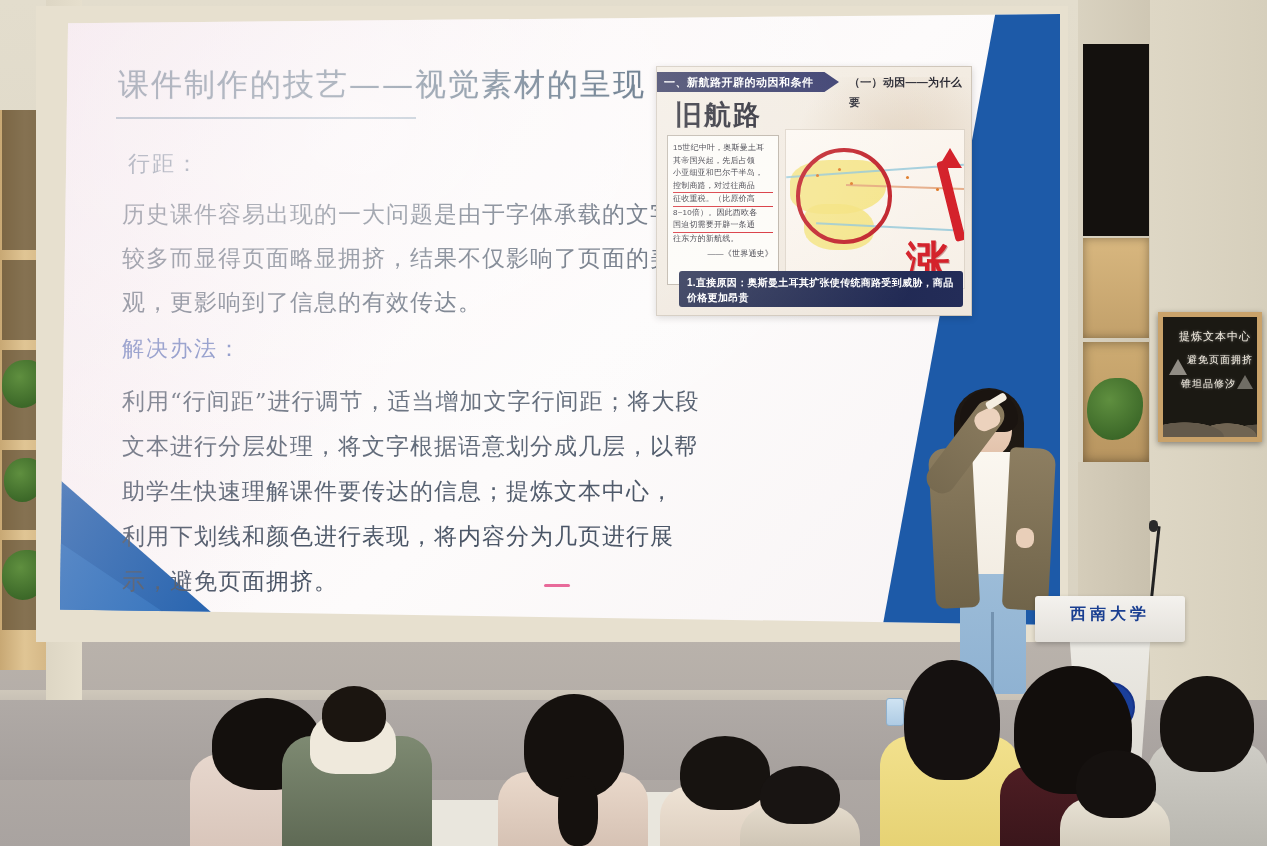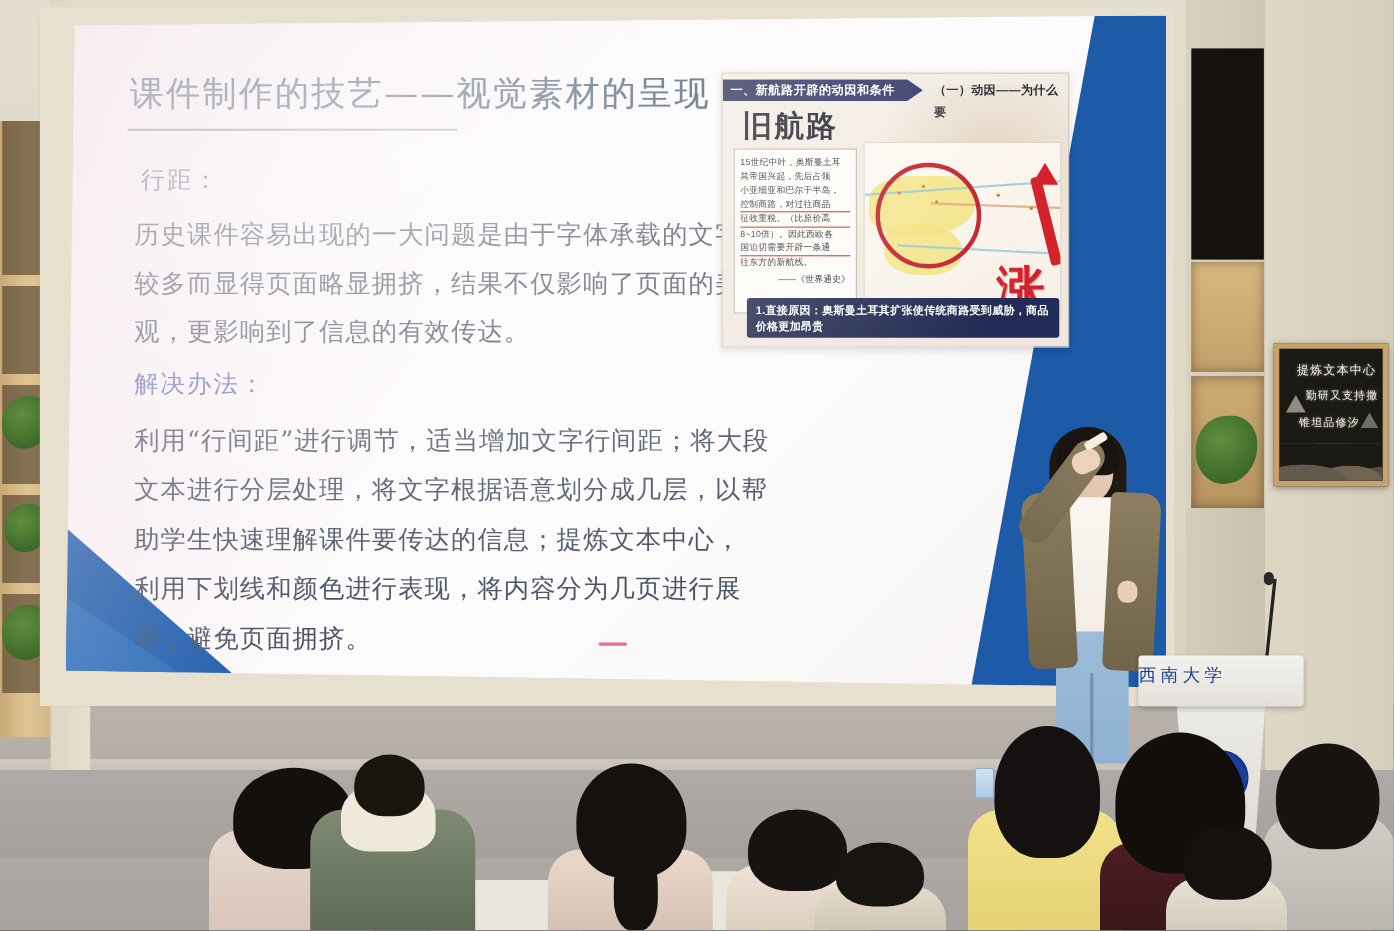--- a/index.html
+++ b/index.html
@@ -172,22 +172,22 @@
      background:rgba(80,110,140,.5);z-index:4;}
 
   
   .podium{position:absolute;left:1035px;top:596px;width:150px;height:190px;z-index:6;}
   .podium-top{position:absolute;left:0;top:0;width:150px;height:46px;
      background:linear-gradient(180deg,#f4f2ee,#e3e0da);border-radius:3px;
      box-shadow:0 2px 5px rgba(0,0,0,.22);}
   .podium-body{position:absolute;left:22px;top:44px;width:106px;height:146px;
      background:linear-gradient(180deg,#eceae4,#dcd9d2);
      clip-path:polygon(12% 0, 88% 0, 78% 100%, 22% 100%);}
-  .podium-text{position:absolute;left:0;top:8px;width:150px;text-align:left;
-     font-size:16px;font-weight:normal;color:#1a3f91;letter-spacing:4px;
+  .podium-text{position:absolute;left:0;top:8px;width:150px;text-align:center;
+     font-size:16px;font-weight:bold;color:#1a3f91;letter-spacing:4px;
      font-family:"DejaVu Serif","Liberation Serif",serif;}
   .podium-emblem{position:absolute;left:50px;top:86px;width:46px;height:46px;
      border-radius:50%;border:2px solid #16338a;
      background:radial-gradient(circle,#fff 0 38%,#1a3f9a 39% 100%);}
   .podium-emblem:after{content:"";position:absolute;left:50%;top:22%;width:10px;height:24px;
      margin-left:-5px;background:#fff;border-radius:5px 5px 2px 2px;opacity:.85;}
   .mic{position:absolute;left:118px;top:-70px;width:3px;height:88px;
      background:#222;transform:rotate(6deg);}
   .mic-head{position:absolute;left:114px;top:-76px;width:9px;height:12px;border-radius:5px;
      background:#2a2a2a;}
@@ -229,21 +229,21 @@
   <div class="shelf-right"></div>
   <div class="shelf-dark"></div>
   <div class="shelf-wood"></div>
   <div class="shelf-wood2">
     <div class="shelf-plant" style="left:4px;top:36px;width:56px;height:62px;"></div>
   </div>
   <div class="shelf-right" style="top:462px;height:238px;background:linear-gradient(90deg,#d5cdba,#c9c1ae);"></div>
 
   <div class="chalkboard">
     <div class="chalk-line" style="left:16px;top:12px;">提炼文本中心</div>
-    <div class="chalk-line" style="left:24px;top:36px;font-size:10px;">勤研又支持撒</div>
+    <div class="chalk-line" style="left:24px;top:36px;font-size:10px;">避免页面拥挤</div>
     <div class="chalk-line" style="left:18px;top:60px;font-size:10px;">锥坦品修汐</div>
     <div class="chalk-tri" style="left:6px;top:42px;border-left:9px solid transparent;border-right:9px solid transparent;border-bottom:16px solid rgba(240,235,225,.55);"></div>
     <div class="chalk-tri" style="right:4px;top:58px;border-left:8px solid transparent;border-right:8px solid transparent;border-bottom:14px solid rgba(240,235,225,.4);"></div>
     <div class="chalk-hill"></div>
   </div>
 
   <div class="screen-frame"></div>
   <div class="screen">
 
     <div class="wedge-right"></div>

